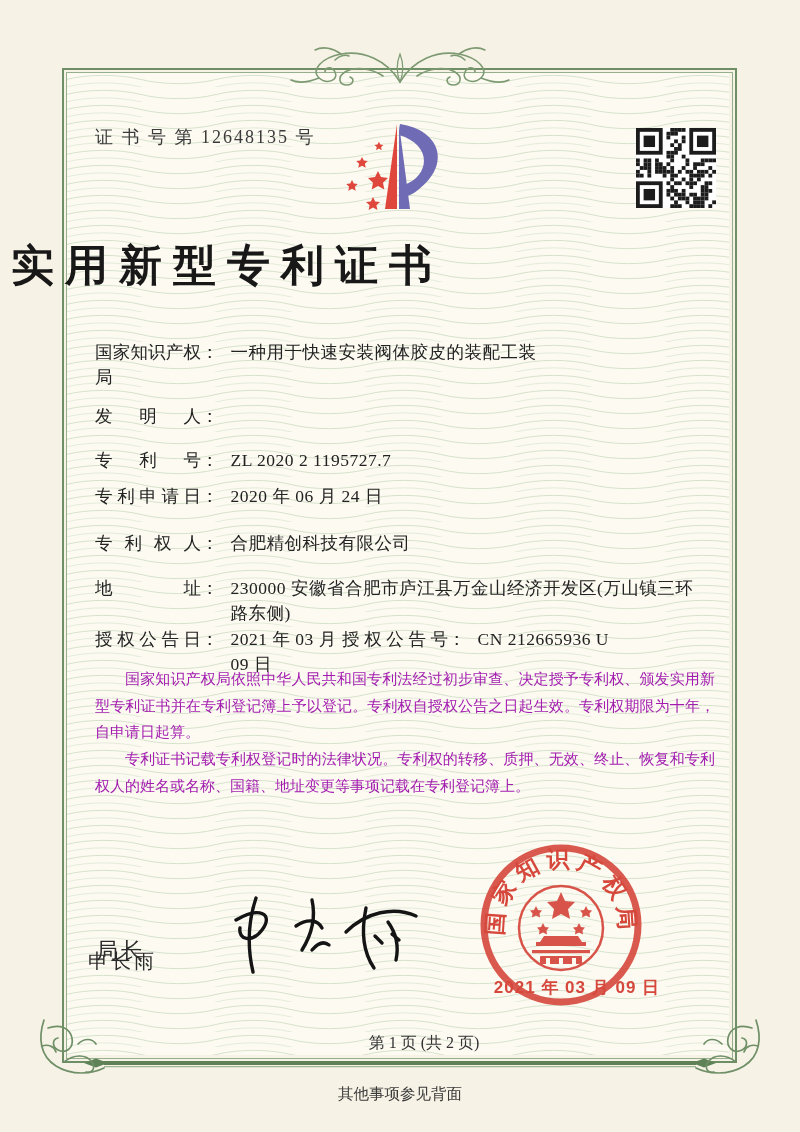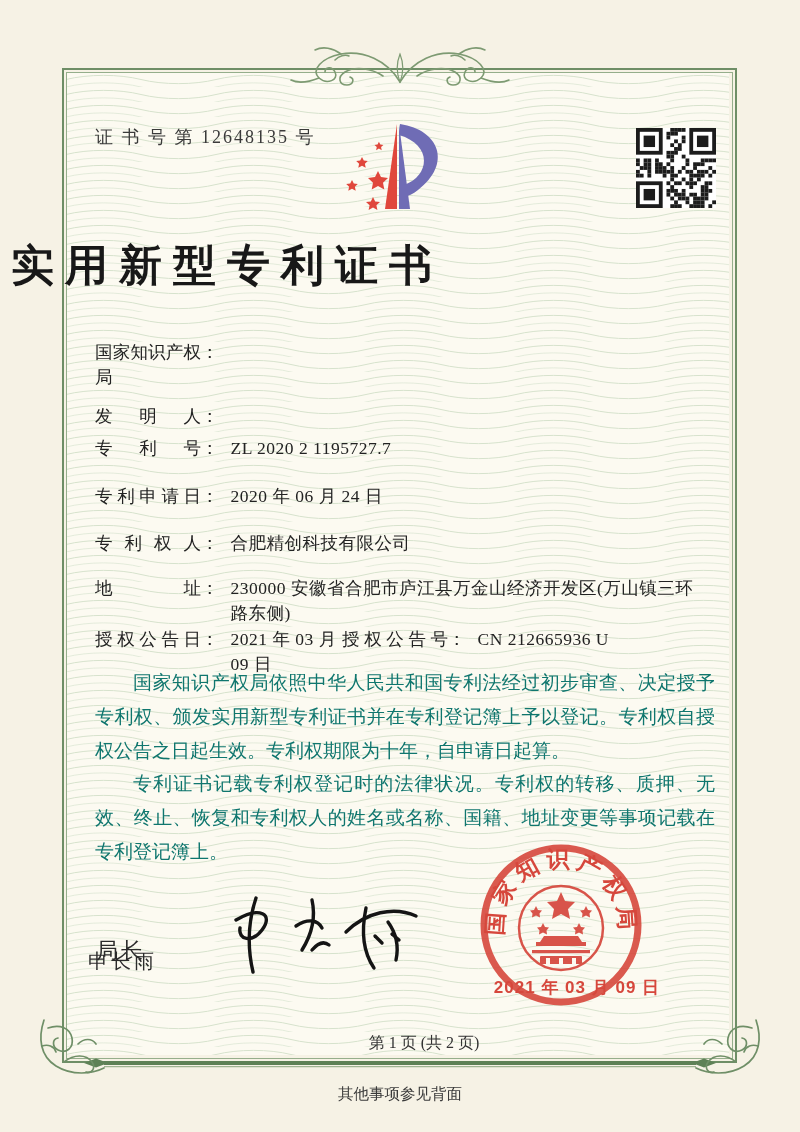--- a/index.html
+++ b/index.html
@@ -25,28 +25,28 @@
   .title{
     left:0;top:237px;width:800px;text-align:left;
     font-size:43px;font-weight:700;letter-spacing:11px;color:#181818;
     text-indent:11px;
   }
   .row{position:absolute;left:95px;display:flex;align-items:flex-start;
        font-size:17.5px;line-height:1.4;color:#222;}
   .row .lab{display:inline-block;width:106px;text-align:justify;text-align-last:justify;flex:0 0 auto;}
   .row .col{flex:0 0 auto;}
   .row .val{padding-left:12px;letter-spacing:0.5px;}
-  .row-name{top:340px;} .row-inv{top:404px;} .row-pno{top:436px;}
+  .row-name{top:340px;} .row-inv{top:404px;} .row-pno{top:448px;}
   .row-fdate{top:484px;} .row-owner{top:531px;}
   .row-addr{top:576px;} .row-addr .val{width:478px;line-height:1.45;}
   .row-grant{top:627px;width:625px;}
   .pair{display:flex;}
   .pair1{width:247px;flex:0 0 auto;}
-  .paras{left:95px;top:666px;width:620px;font-size:19px;line-height:1.78;
-         text-align:justify;color:#0f766e;}
+  .paras{left:95px;top:666px;width:620px;font-size:15px;line-height:1.78;
+         text-align:justify;color:#a21caf;}
   .paras p{margin:0;text-indent:2em;}
   .issuer-title{left:96px;top:936px;font-size:22px;letter-spacing:3px;}
   .issuer-name{left:88px;top:948px;font-size:20px;letter-spacing:3px;}
   .sig{left:212px;top:888px;}
   .seal-date{
     left:487px;top:976px;width:180px;text-align:center;
     font-size:17px;font-weight:700;color:#d6473c;letter-spacing:1px;
     font-family:"Liberation Sans","DejaVu Sans",sans-serif;
   }
   .page-info{left:0;top:1033px;width:800px;text-align:center;font-size:16px;color:#333;padding-left:24px;}
@@ -245,20 +245,21 @@
       <rect x="4" y="60" width="20" height="20" fill="#fff"></rect>
       <rect x="8" y="64" width="12" height="12"></rect>
     </g>
 </svg>
 
 <div class="abs title">实用新型专利证书</div>
 
 <div class="row row-name">
   <span class="lab">国家知识产权局</span>
     <span class="col">：</span>
+  <span class="val">一种用于快速安装阀体胶皮的装配工装</span>
 </div>
 <div class="row row-inv">
   <span class="lab">发明人</span>
     <span class="col">：</span>
 </div>
 <div class="row row-pno">
   <span class="lab">专利号</span>
     <span class="col">：</span>
   <span class="val">ZL 2020 2 1195727.7</span>
 </div>

